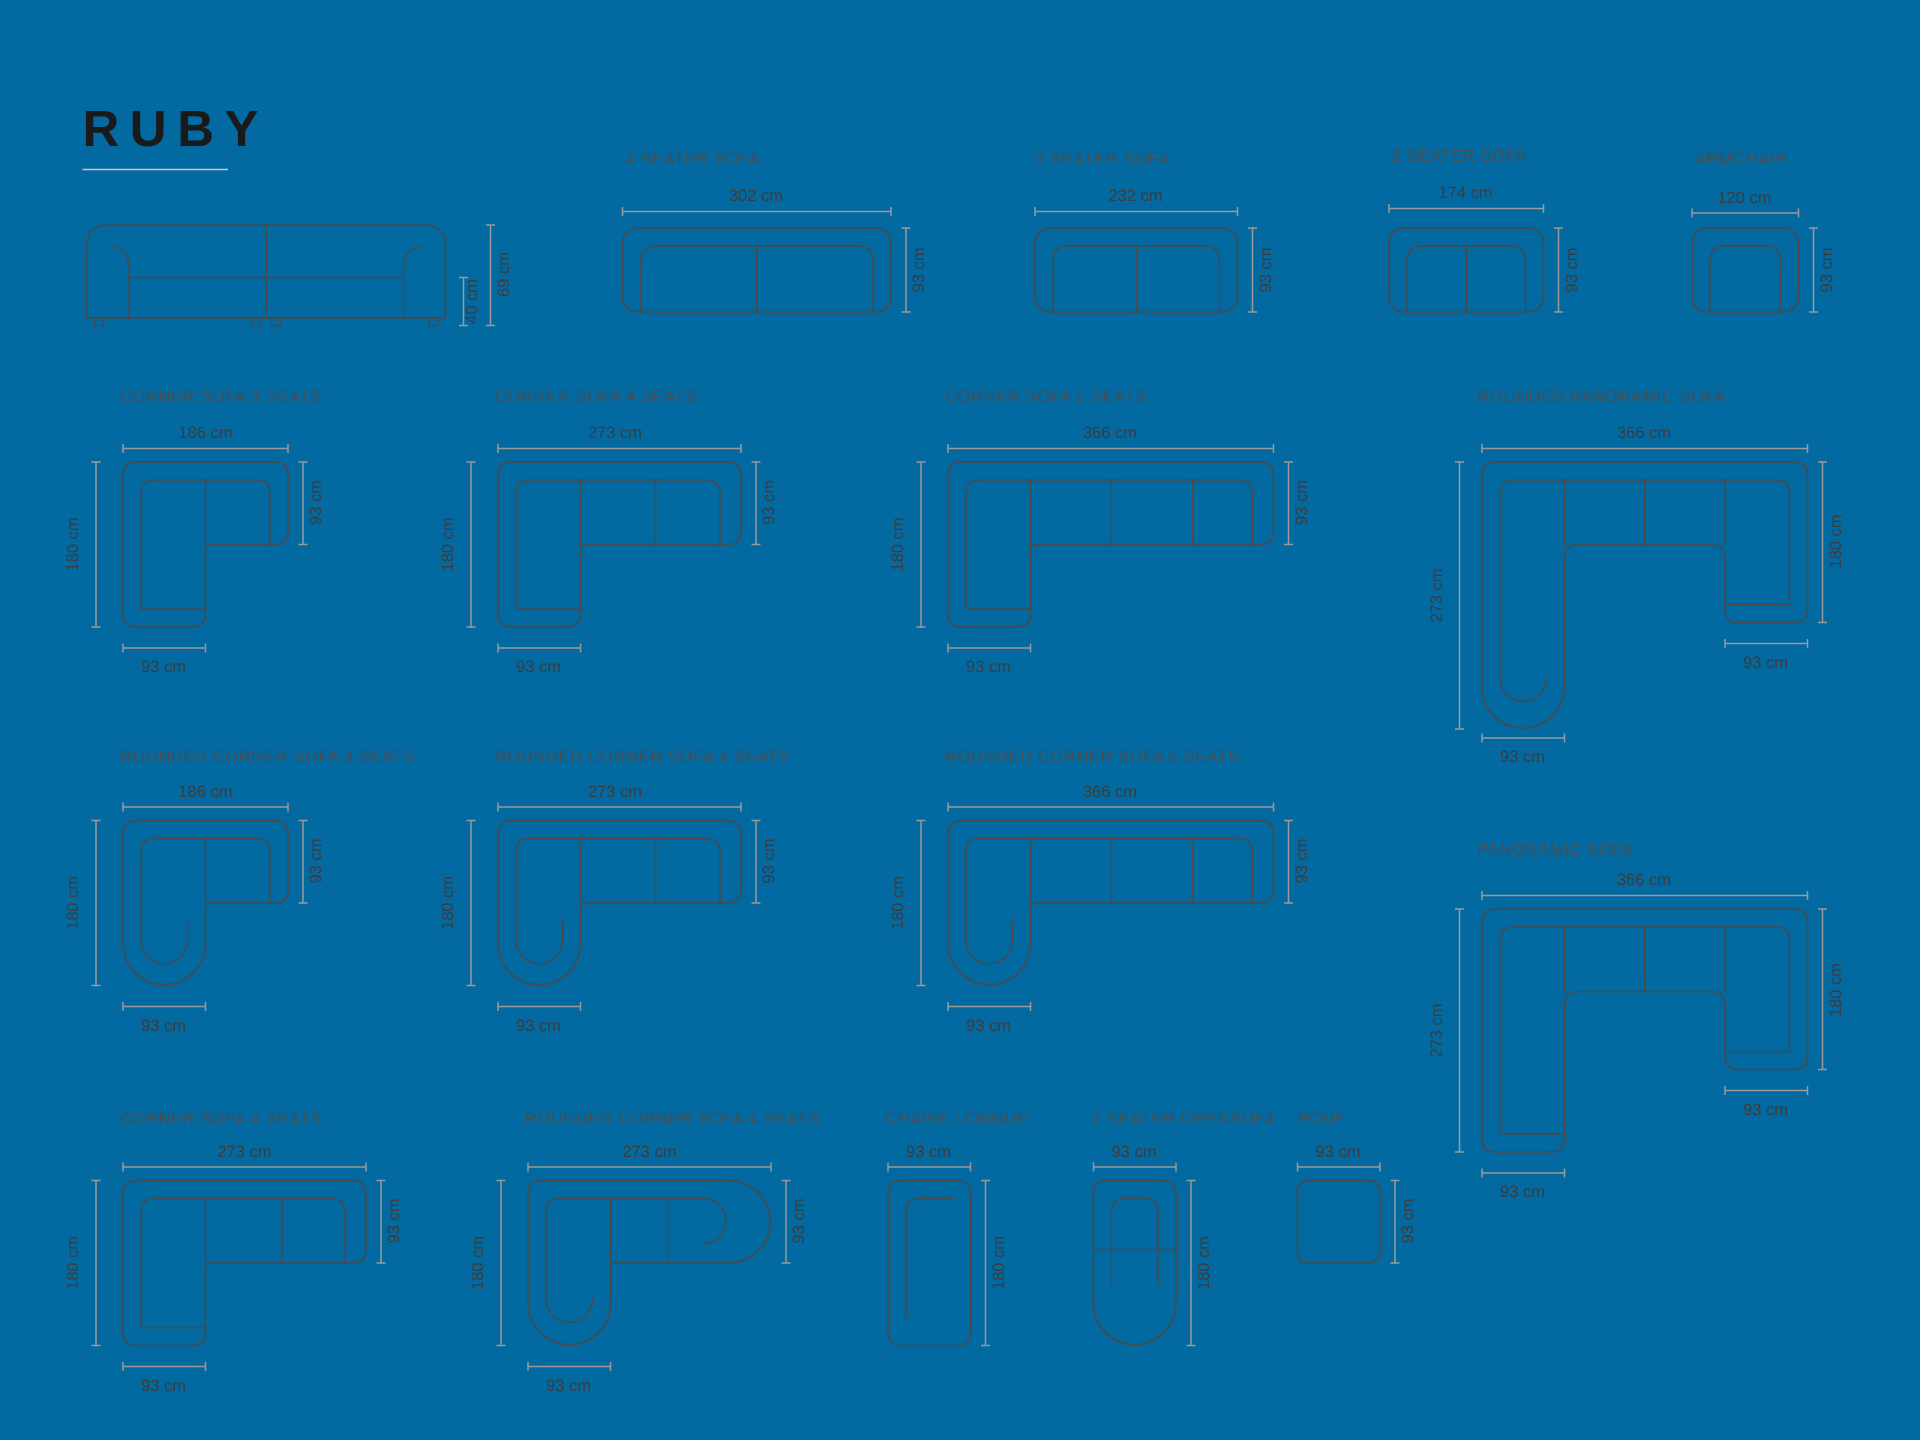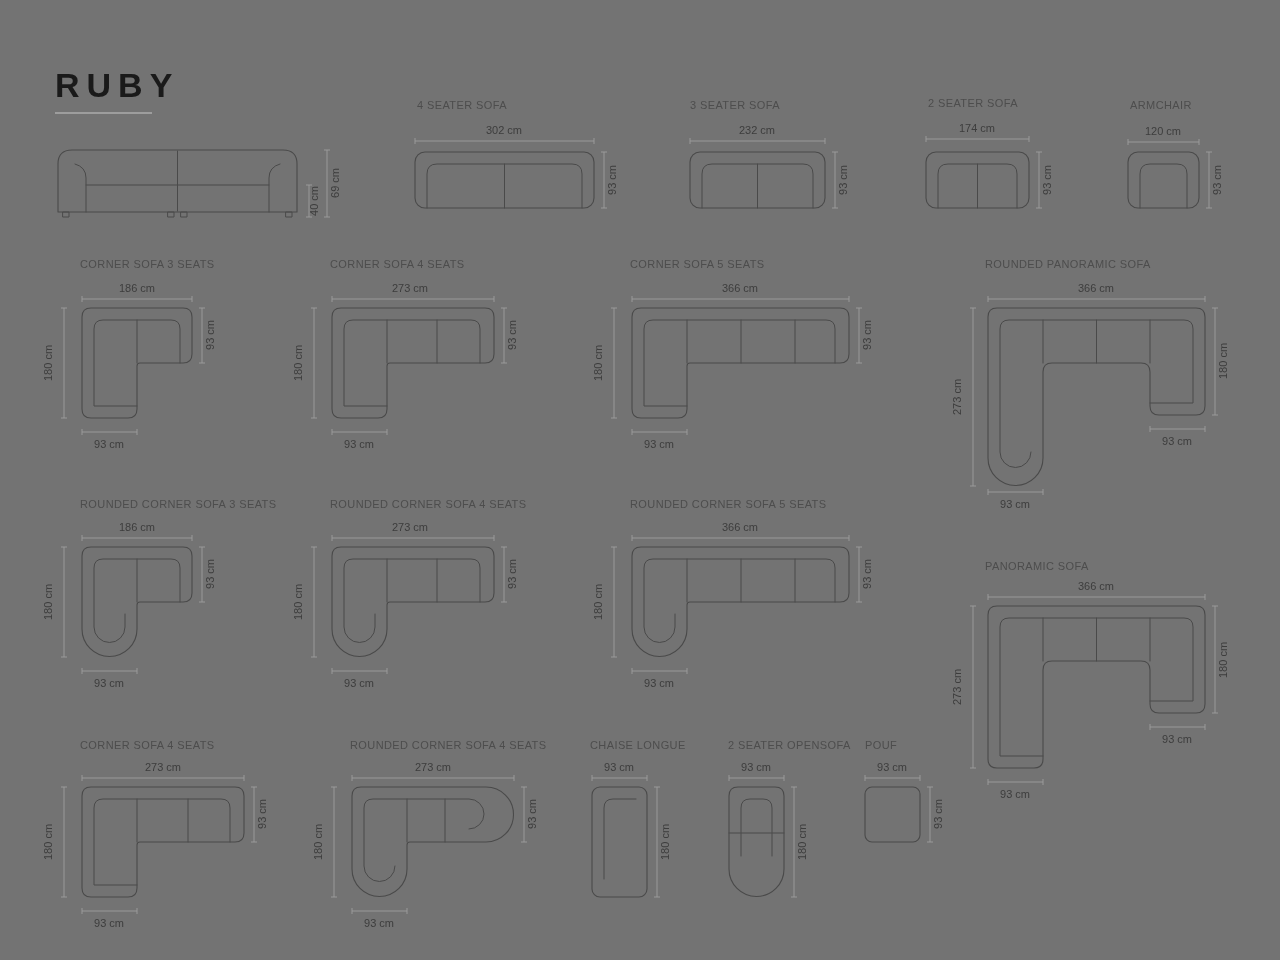--- a/index.html
+++ b/index.html
@@ -1,16 +1,16 @@
 <!DOCTYPE html>
 <html><head>
 <meta charset="utf-8">
 <style>
   html,body{margin:0;padding:0;background:#fcfcfc;}
-  .canvas{position:relative;width:1280px;height:960px;background:#737373;overflow:hidden;
+  .canvas{position:relative;width:1280px;height:960px;background:#0369a1;overflow:hidden;
           font-family:"Liberation Sans", sans-serif;}
   svg{display:block;}
   .title{font-family:"Liberation Sans",sans-serif;font-size:34px;font-weight:700;fill:#1a1a1a;letter-spacing:7px;}
   .figlabel{font-family:"Liberation Sans",sans-serif;font-size:11px;fill:#4d4d4d;letter-spacing:.4px;}
   .dimtext{font-family:"Liberation Sans",sans-serif;font-size:11px;fill:#3d3d3d;}
   .mid{text-anchor:middle;}
   .outline{fill:none;stroke:#4a4a4a;stroke-width:1.1;stroke-linejoin:round;stroke-linecap:round;}
   .inner{fill:none;stroke:#4a4a4a;stroke-width:1;stroke-linejoin:round;stroke-linecap:round;}
   .dim{fill:none;stroke:#9a9a9a;stroke-width:1;}
   .rule{stroke:#c8c8c8;stroke-width:1;}

